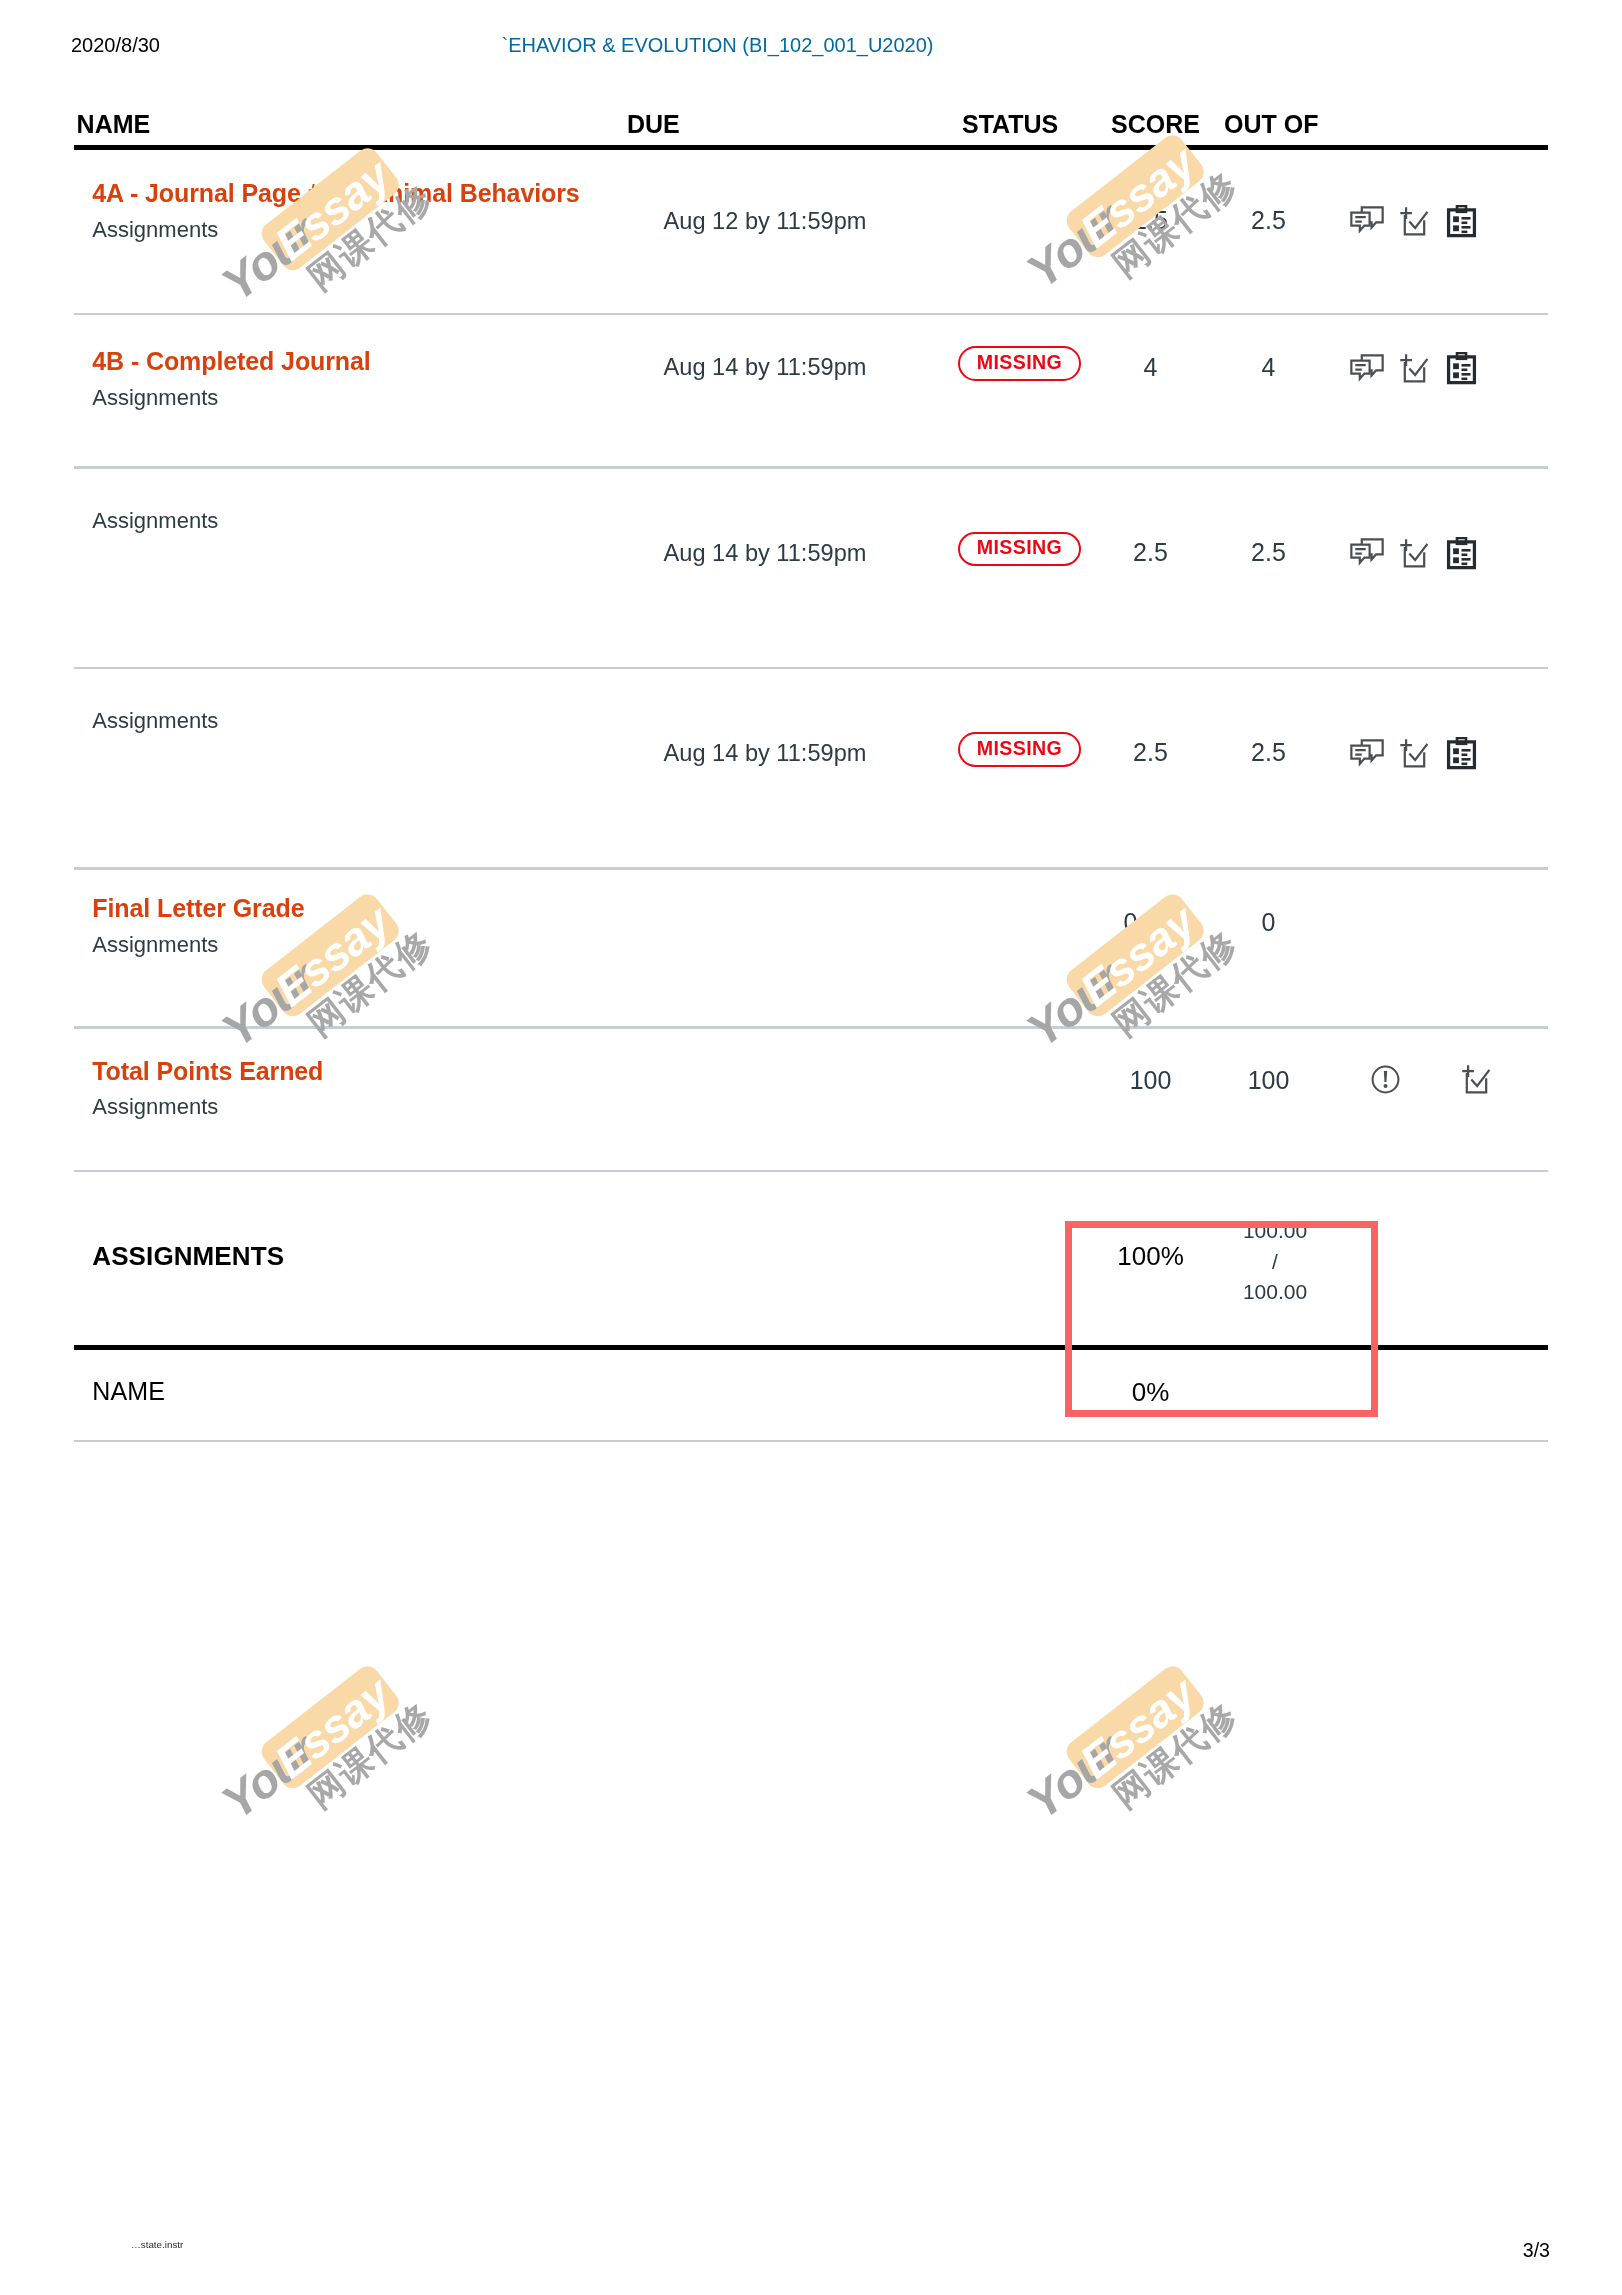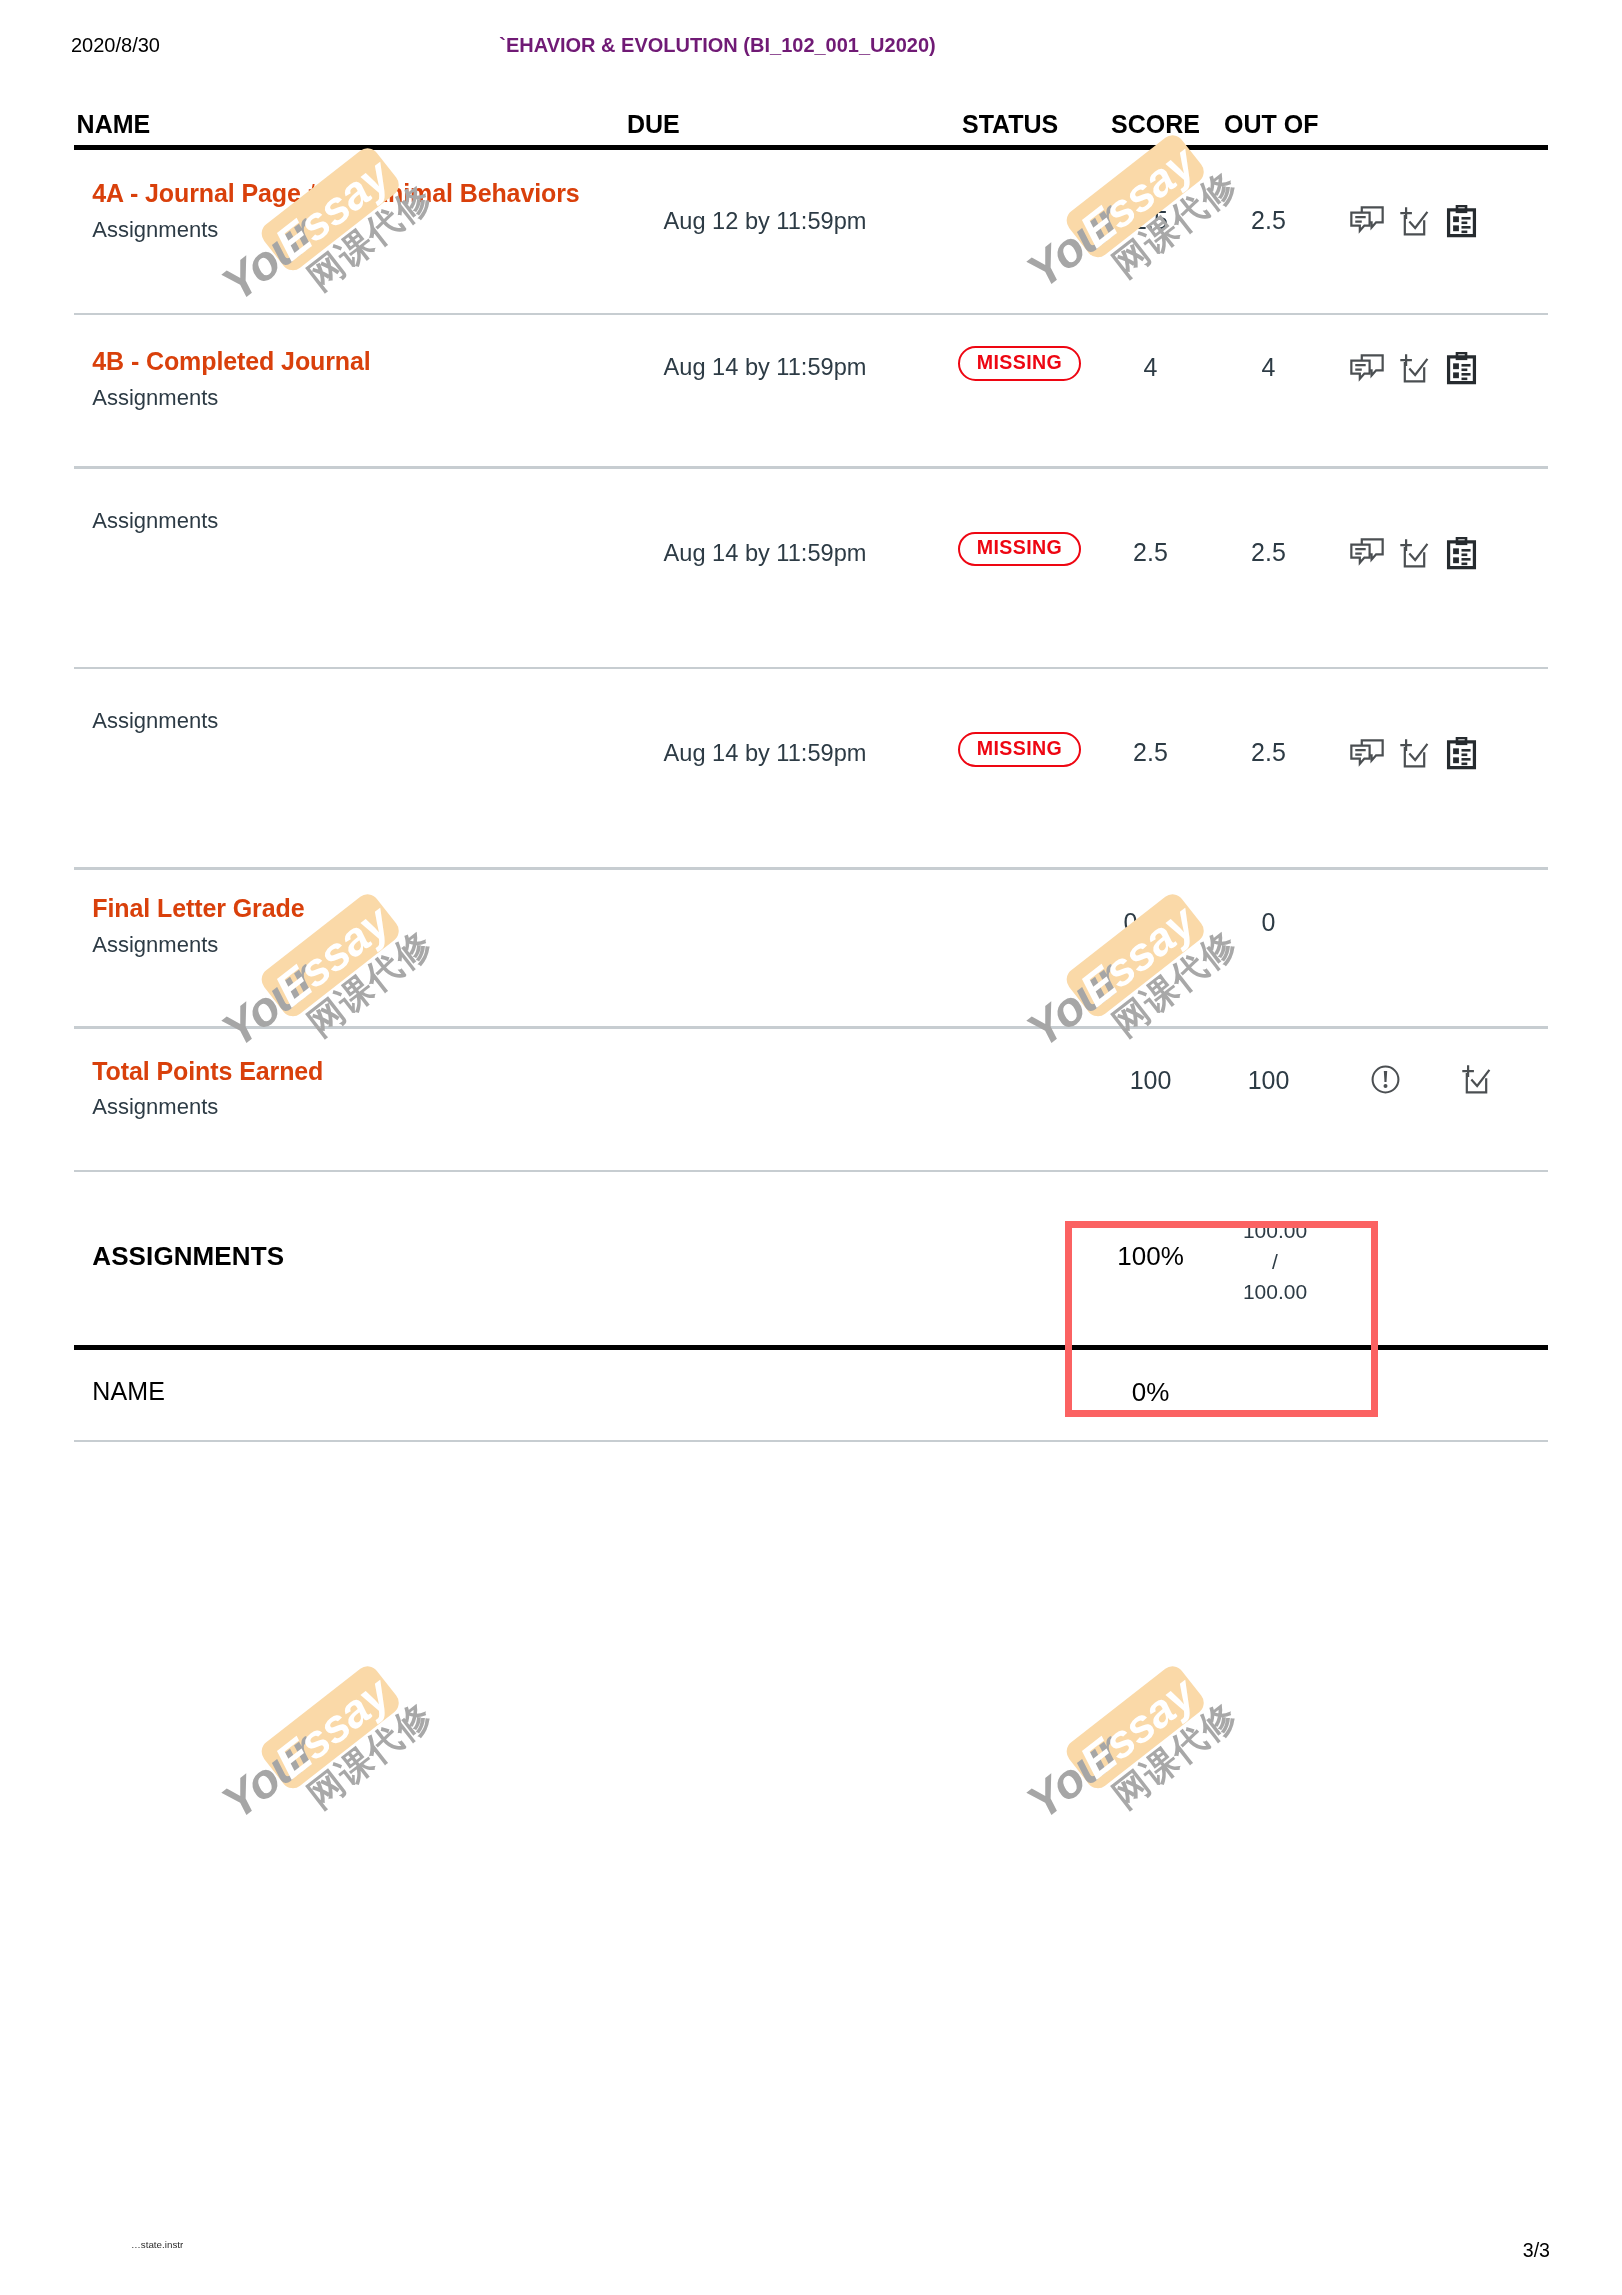--- a/index.html
+++ b/index.html
@@ -32,23 +32,22 @@
     color: #000;
     white-space: nowrap;
   }
   .page-head .course {
     position: absolute;
     left: 0;
     top: 0;
     width: 1435px;
     text-align: center;
     font-size: 20px;
-    color: #701a75;
-    white-space: nowrap;
-    font-weight: bold;
+    color: #0369a1;
+    white-space: nowrap;
   }
 
   
   .grade-table {
     position: absolute;
     left: 74px;
     top: 98px;
     width: 1474px;
   }
 

